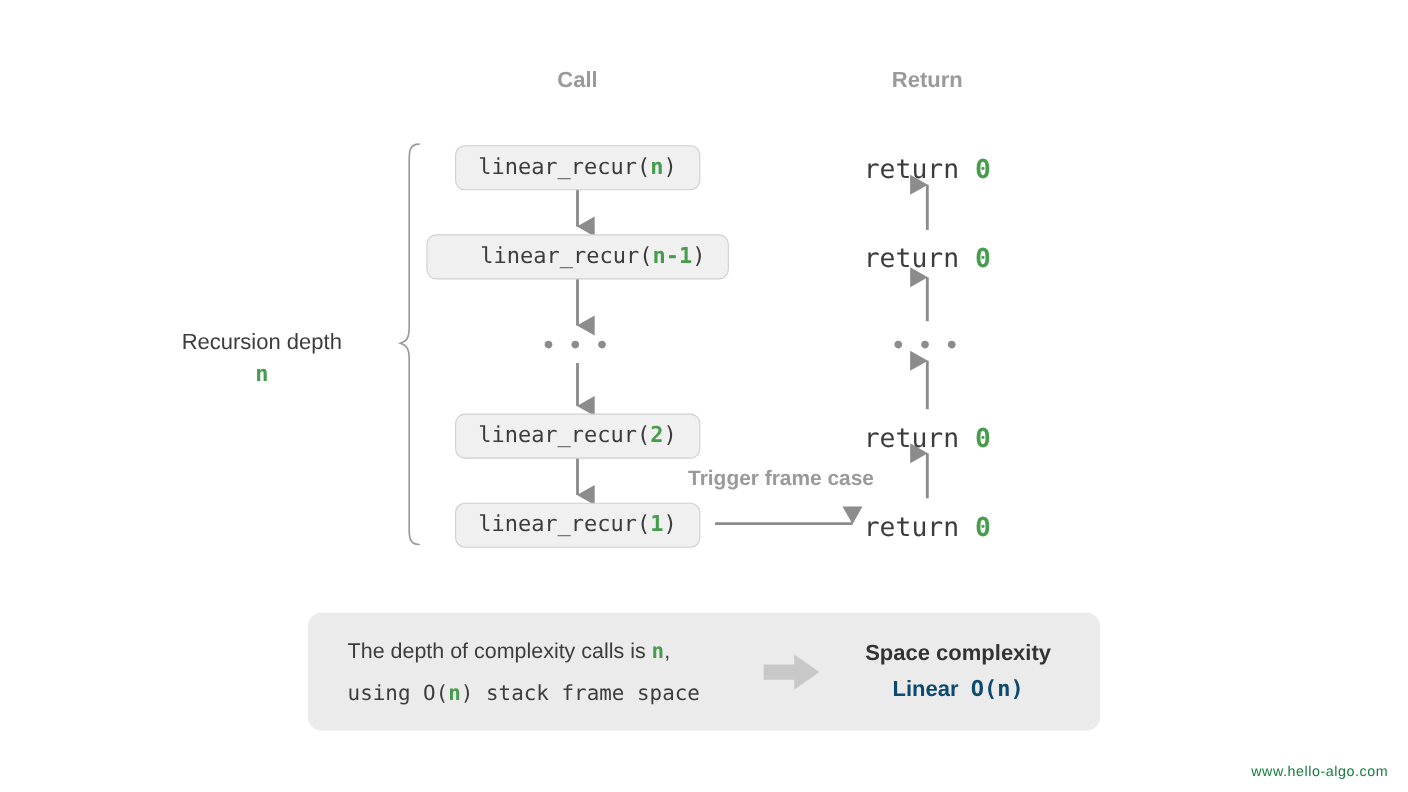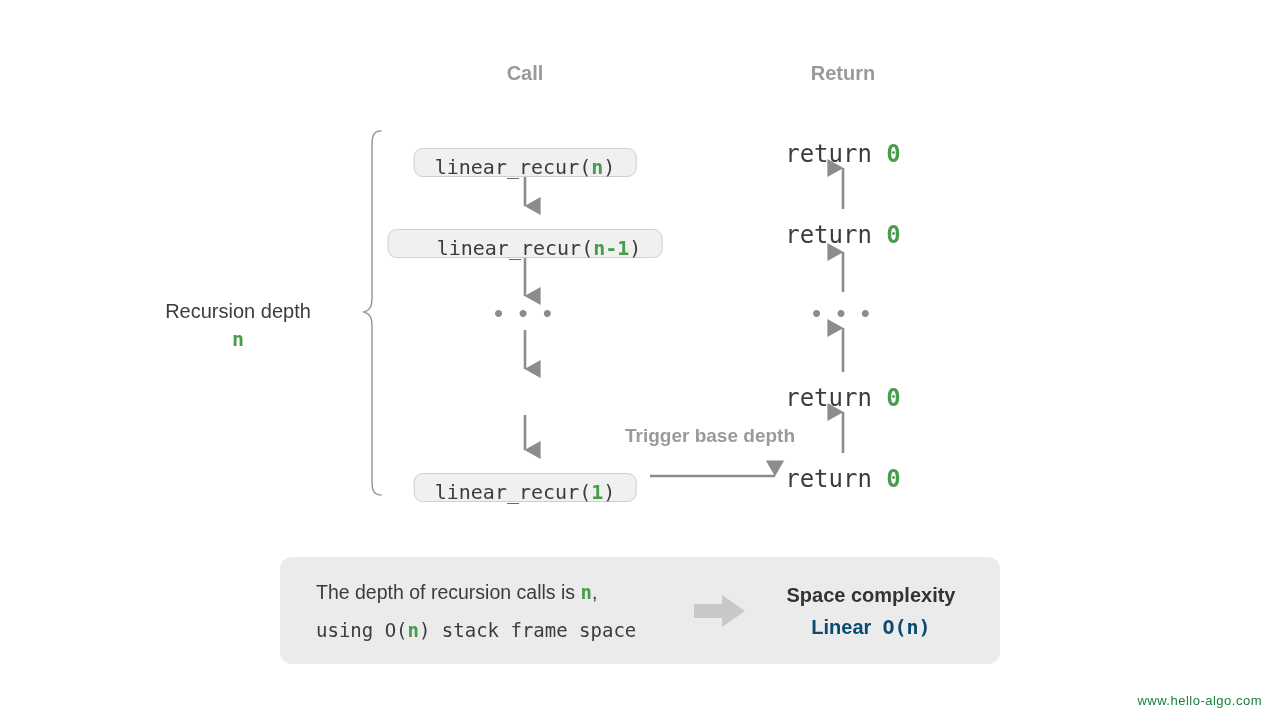--- a/index.html
+++ b/index.html
@@ -36,29 +36,28 @@
   #header-return{ left: 843px; top: 62px; }
 
   
   .call-box {
     position: absolute;
     transform: translateX(-50%);
     box-sizing: border-box;
     background: #f0f0f0;
     border: 1.4px solid #cfcfcf;
     border-radius: 9px;
-    height: 29px;
+    height: 41px;
     line-height: 37px;
     padding: 0 20px;
     font-family: "DejaVu Sans Mono", "Liberation Mono", monospace;
     font-size: 20px;
     color: #3c3c3c;
     white-space: nowrap;
     text-align: center;
-    margin-top: 16px;
   }
 
   
   .ret-label {
     position: absolute;
     transform: translateX(-50%);
     font-family: "DejaVu Sans Mono", "Liberation Mono", monospace;
     font-size: 24px;
     color: #3c3c3c;
     white-space: nowrap;
@@ -236,20 +235,23 @@
   </svg>
 
   <div class="call-box" style="left:525px; top:132px;">
     <span>linear_recur(</span><span class="grn">n</span><span>)</span>
   </div>
 
   <div class="call-box" style="left:525px; top:213px;padding-left:48px;">
     <span>linear_recur(</span><span class="grn">n-1</span><span>)</span>
   </div>
 
+  <div class="call-box" style="left:525px; top:376px;">
+    <span>linear_recur(</span><span class="grn">2</span><span>)</span>
+  </div>
 
   <div class="call-box" style="left:525px; top:457px;">
     <span>linear_recur(</span><span class="grn">1</span><span>)</span>
   </div>
 
   <div class="dots" style="left:525px; top:300px;">• • •</div>
 
   <div class="ret-label" style="left:843px; top:140px;">
     <span>return </span><span class="grn">0</span>
   </div>
@@ -266,27 +268,27 @@
     <span>return </span><span class="grn">0</span>
   </div>
 
   <div class="dots" style="left:843px; top:300px;">• • •</div>
 
   <div id="depth-label">
     <span class="l1">Recursion depth</span>
     <span class="l2">n</span>
   </div>
 
-  <div id="trigger-note">Trigger base depth</div>
+  <div id="trigger-note">Trigger frame case</div>
 
   <div id="summary-panel">
 
     <div id="summary-text">
       <div>
-        <span>The depth of recursion calls is </span><span class="grn mono">n</span><span>,</span>
+        <span>The depth of complexity calls is </span><span class="grn mono">n</span><span>,</span>
       </div>
       <div>
         <span class="mono">using O(</span><span class="grn mono">n</span><span class="mono">) stack frame space</span>
       </div>
     </div>
 
     <div id="summary-arrow">
       <svg width="52" height="34" viewBox="0 0 52 34" aria-hidden="true">
         <path d="M 0 10 L 28 10 L 28 1 L 51 17 L 28 33 L 28 24 L 0 24 Z" fill="#c8c8c8"></path>
       </svg>

